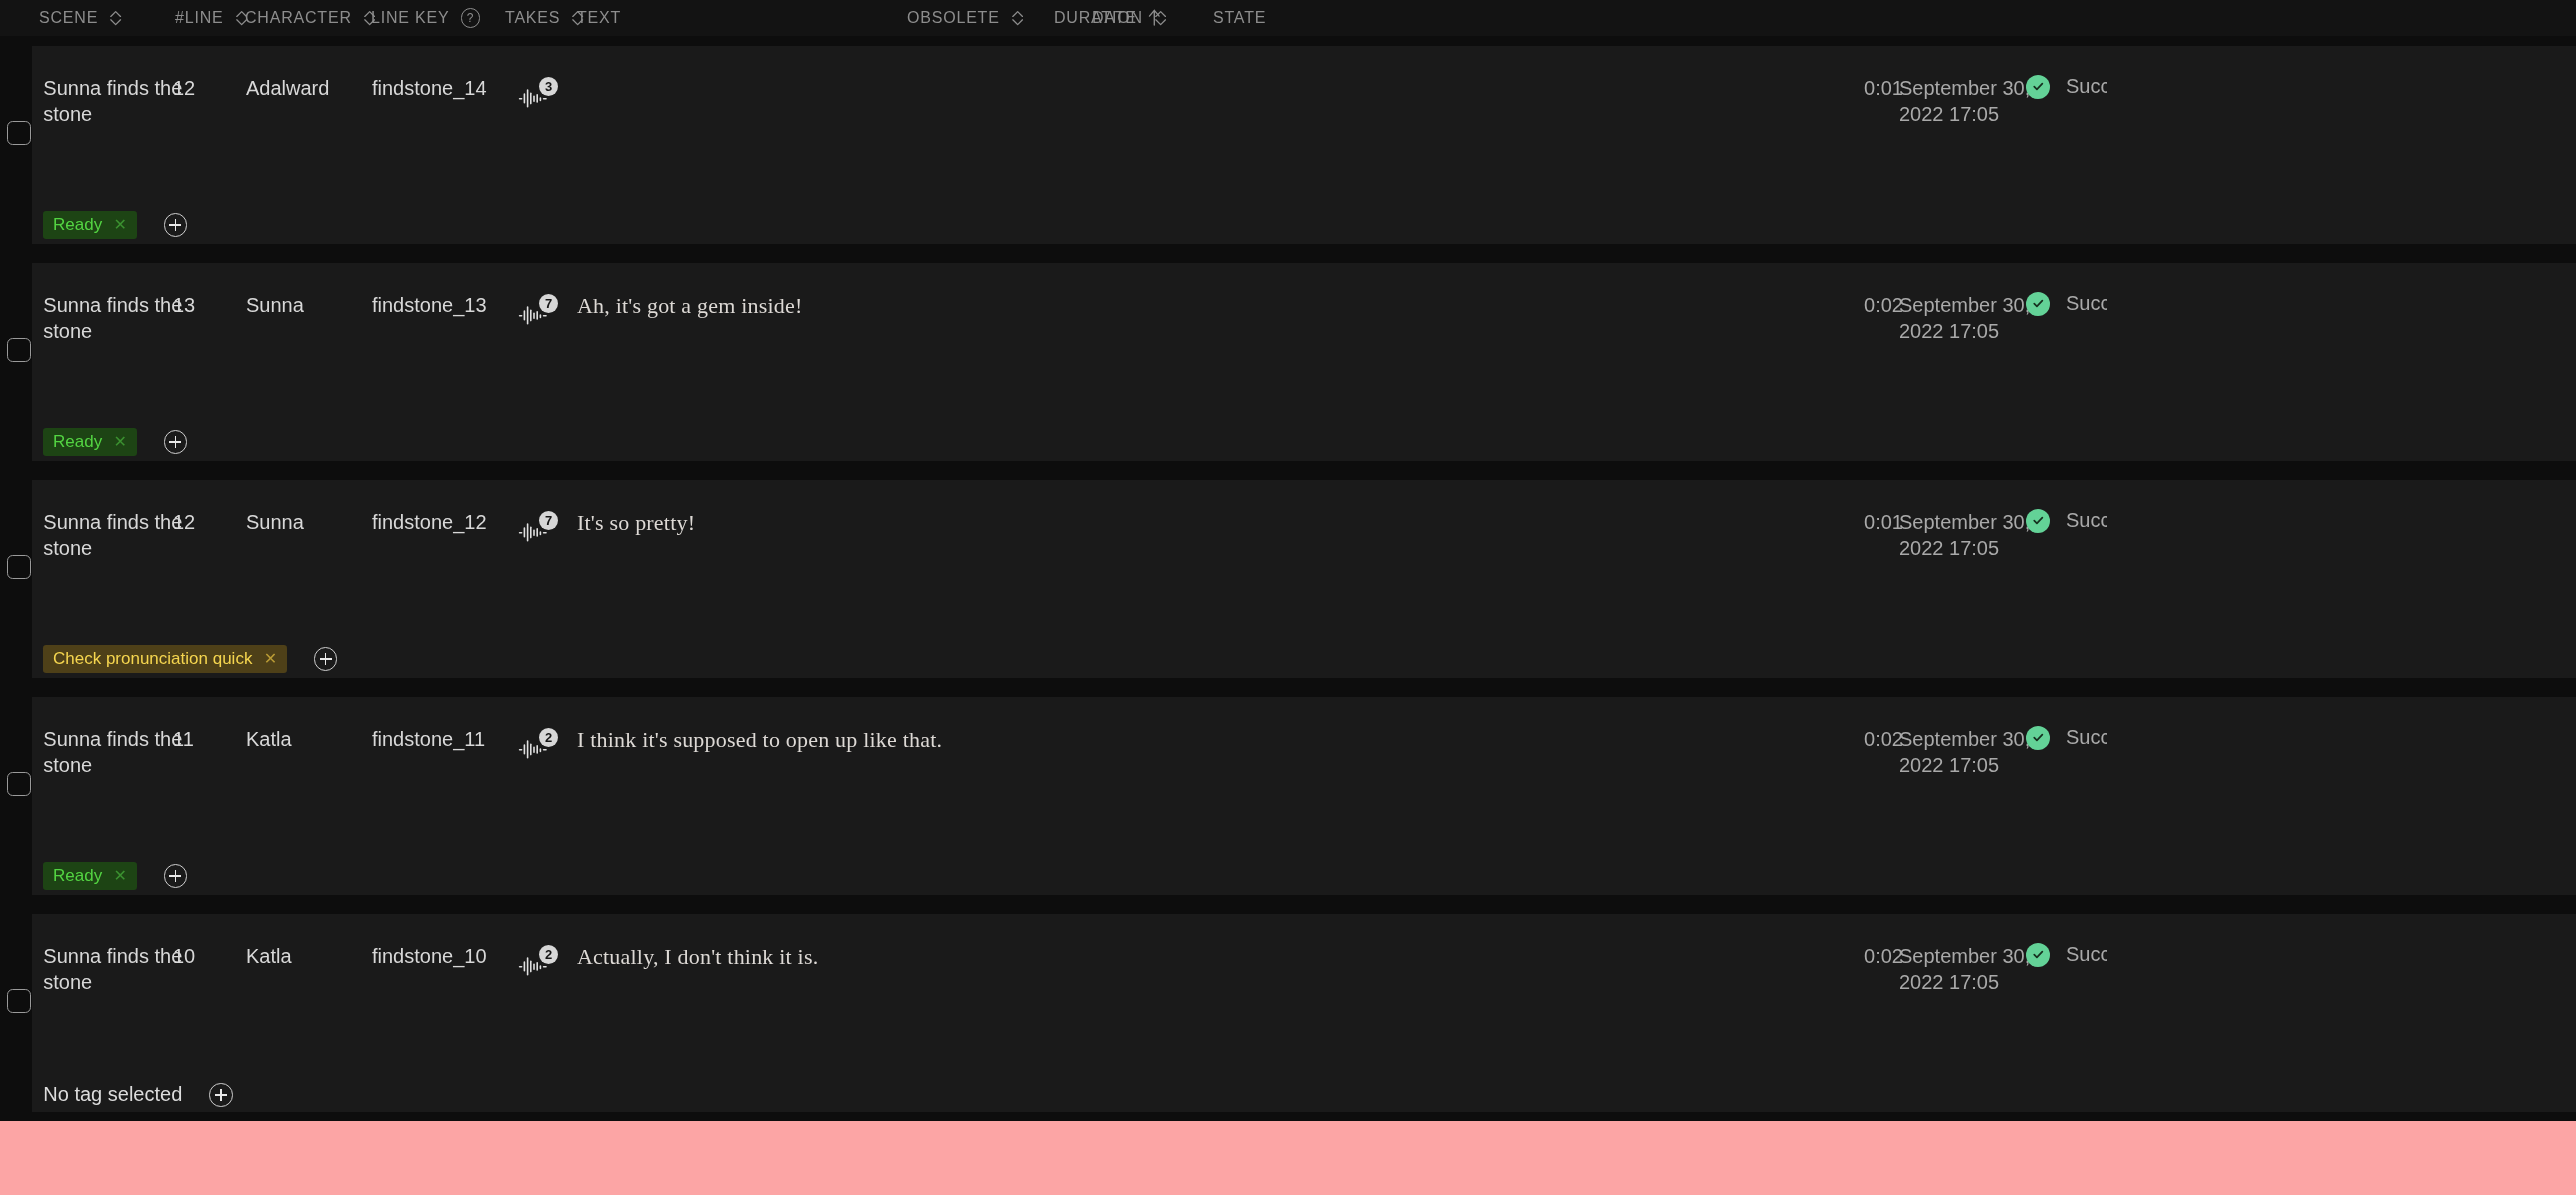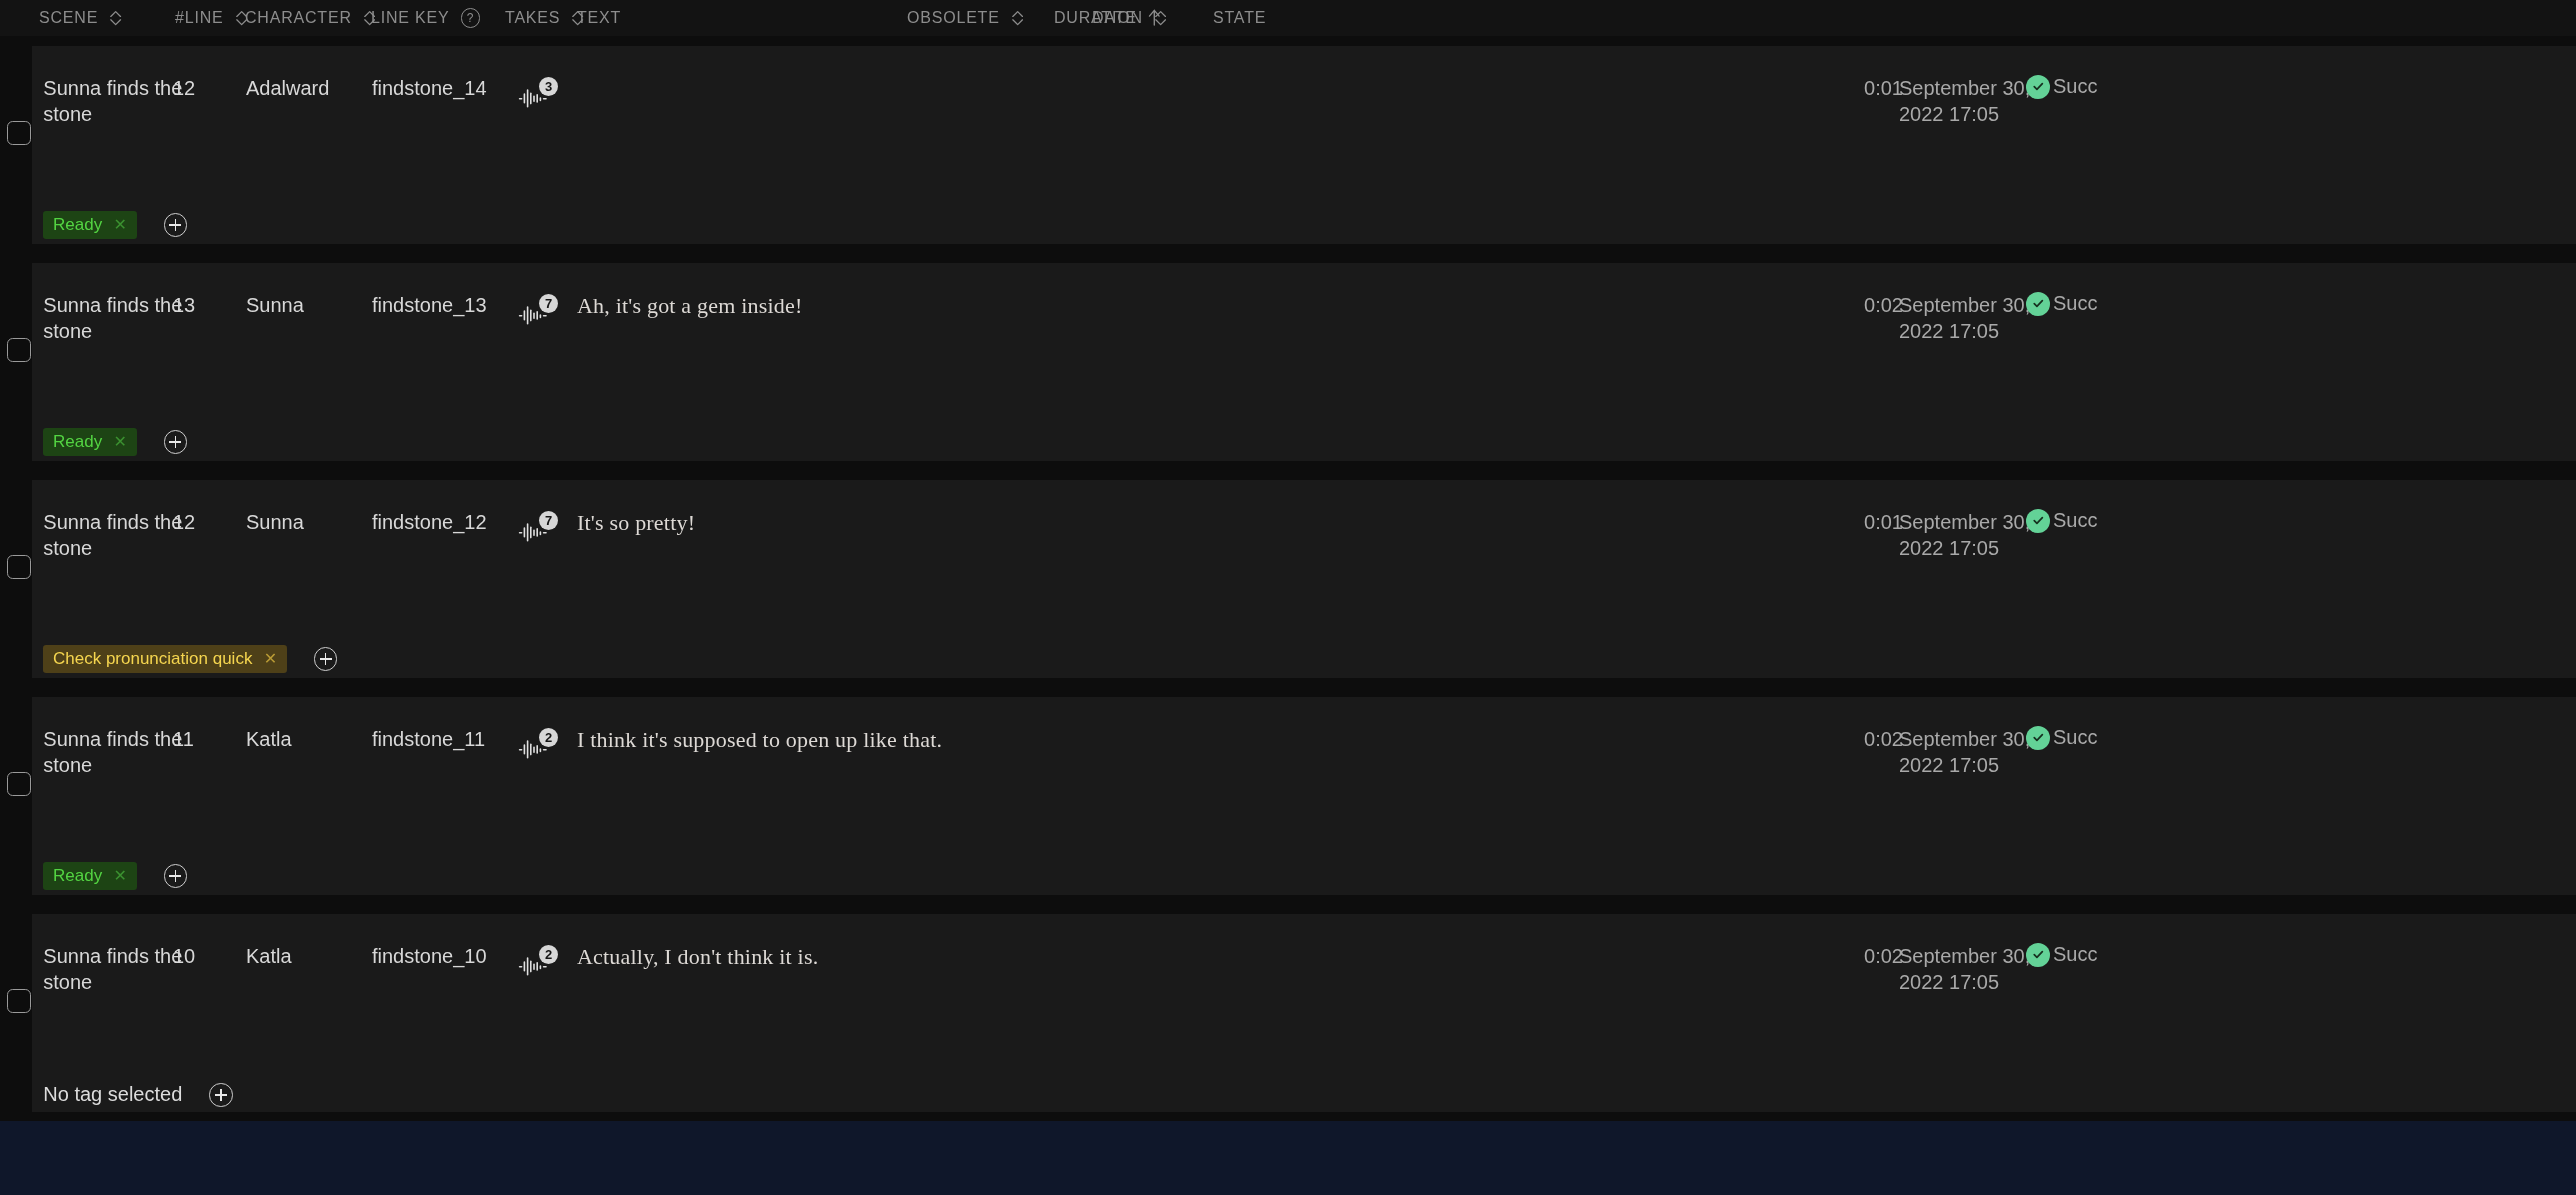--- a/index.html
+++ b/index.html
@@ -14,21 +14,21 @@
   body {
     font-family: "Liberation Sans", sans-serif;
     color: #e6e6e6;
     -webkit-font-smoothing: antialiased;
   }
 
   .table {
     width: 2576px;
     height: 1196px;
     position: relative;
-    background: #0f172a;
+    background: #fca5a5;
   }
 
   
   .thead {
     height: 36px;
     background: #131313;
     position: relative;
     width: 2576px;
   }
   .th {
@@ -162,21 +162,21 @@
     line-height: 1;
   }
 
   
   .state {
     position: absolute;
     left: 1994px;
     top: 29px;
     display: flex;
     align-items: center;
-    gap: 3px;
+    gap: 16px;
     white-space: nowrap;
     overflow: hidden;
     width: 81px;
   }
   .state-dot {
     width: 24px; height: 24px;
     border-radius: 50%;
     background: #63d297;
     display: flex;
     align-items: center;

